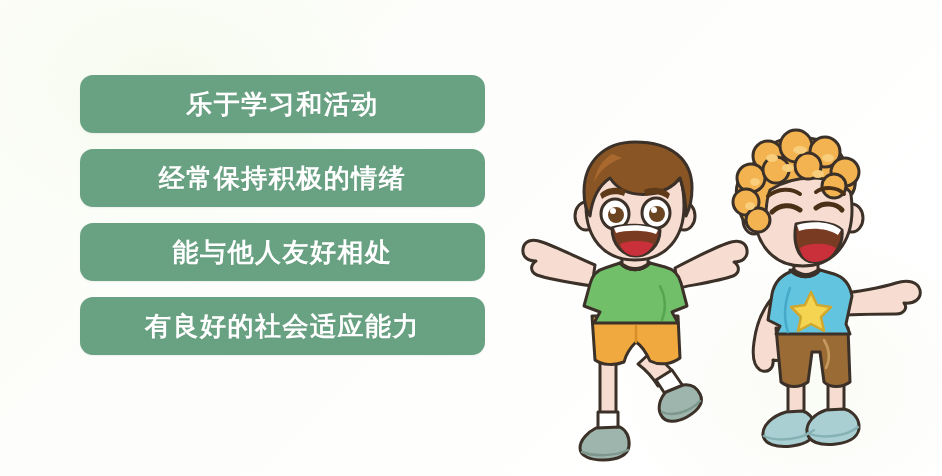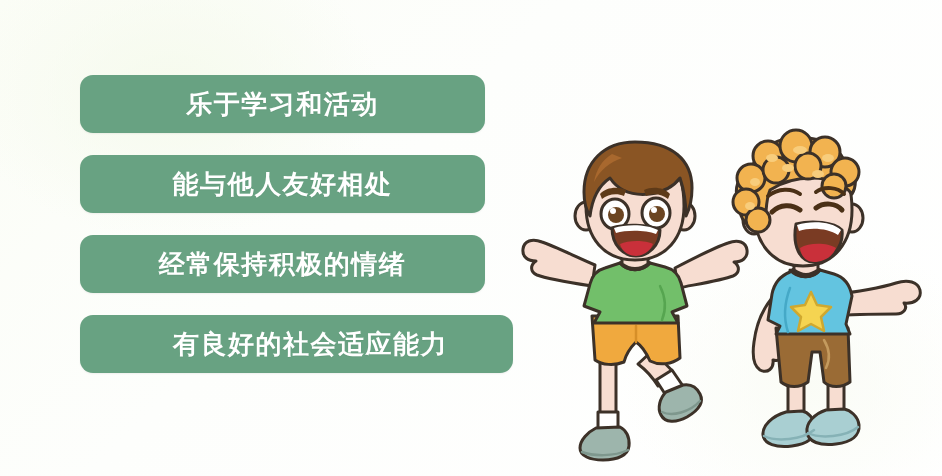--- a/index.html
+++ b/index.html
@@ -39,29 +39,29 @@
   
   #bar-list {
     position: absolute;
     left: 80px;
     top: 75px;
     width: 405px;
   }
   .bar {
     width: 405px;
     height: 58px;
-    margin-bottom: 22px;
+    margin-bottom: 16px;
     border-radius: 13px;
     background: #68a282;
     display: flex;
     align-items: center;
     justify-content: center;
     box-shadow: 0 1px 2px rgba(0,0,0,0.06);
   }
-  .bar:last-child { margin-bottom: 4px; padding-left: 28px; }
+  .bar:last-child { margin-bottom: 4px; }
   .bar-label {
     color: #ffffff;
     font-size: 26px;
     font-weight: bold;
     letter-spacing: 1.5px;
     line-height: 1;
     white-space: nowrap;
     text-shadow: 0 1px 1px rgba(0,0,0,0.05);
   }
 
@@ -83,25 +83,25 @@
   <div class="bg-tint a"></div>
   <div class="bg-tint b"></div>
 
   <div id="bar-list">
 
     <div class="bar">
       <span class="bar-label">乐于学习和活动</span>
     </div>
 
     <div class="bar">
+      <span class="bar-label">经常保持积极的情绪</span>
+    </div>
+
+    <div class="bar">
       <span class="bar-label">能与他人友好相处</span>
-    </div>
-
-    <div class="bar">
-      <span class="bar-label">经常保持积极的情绪</span>
     </div>
 
 
     <div class="bar">
       <span class="bar-label">有良好的社会适应能力</span>
     </div>
 
   </div>
 
   <div id="illustration">

